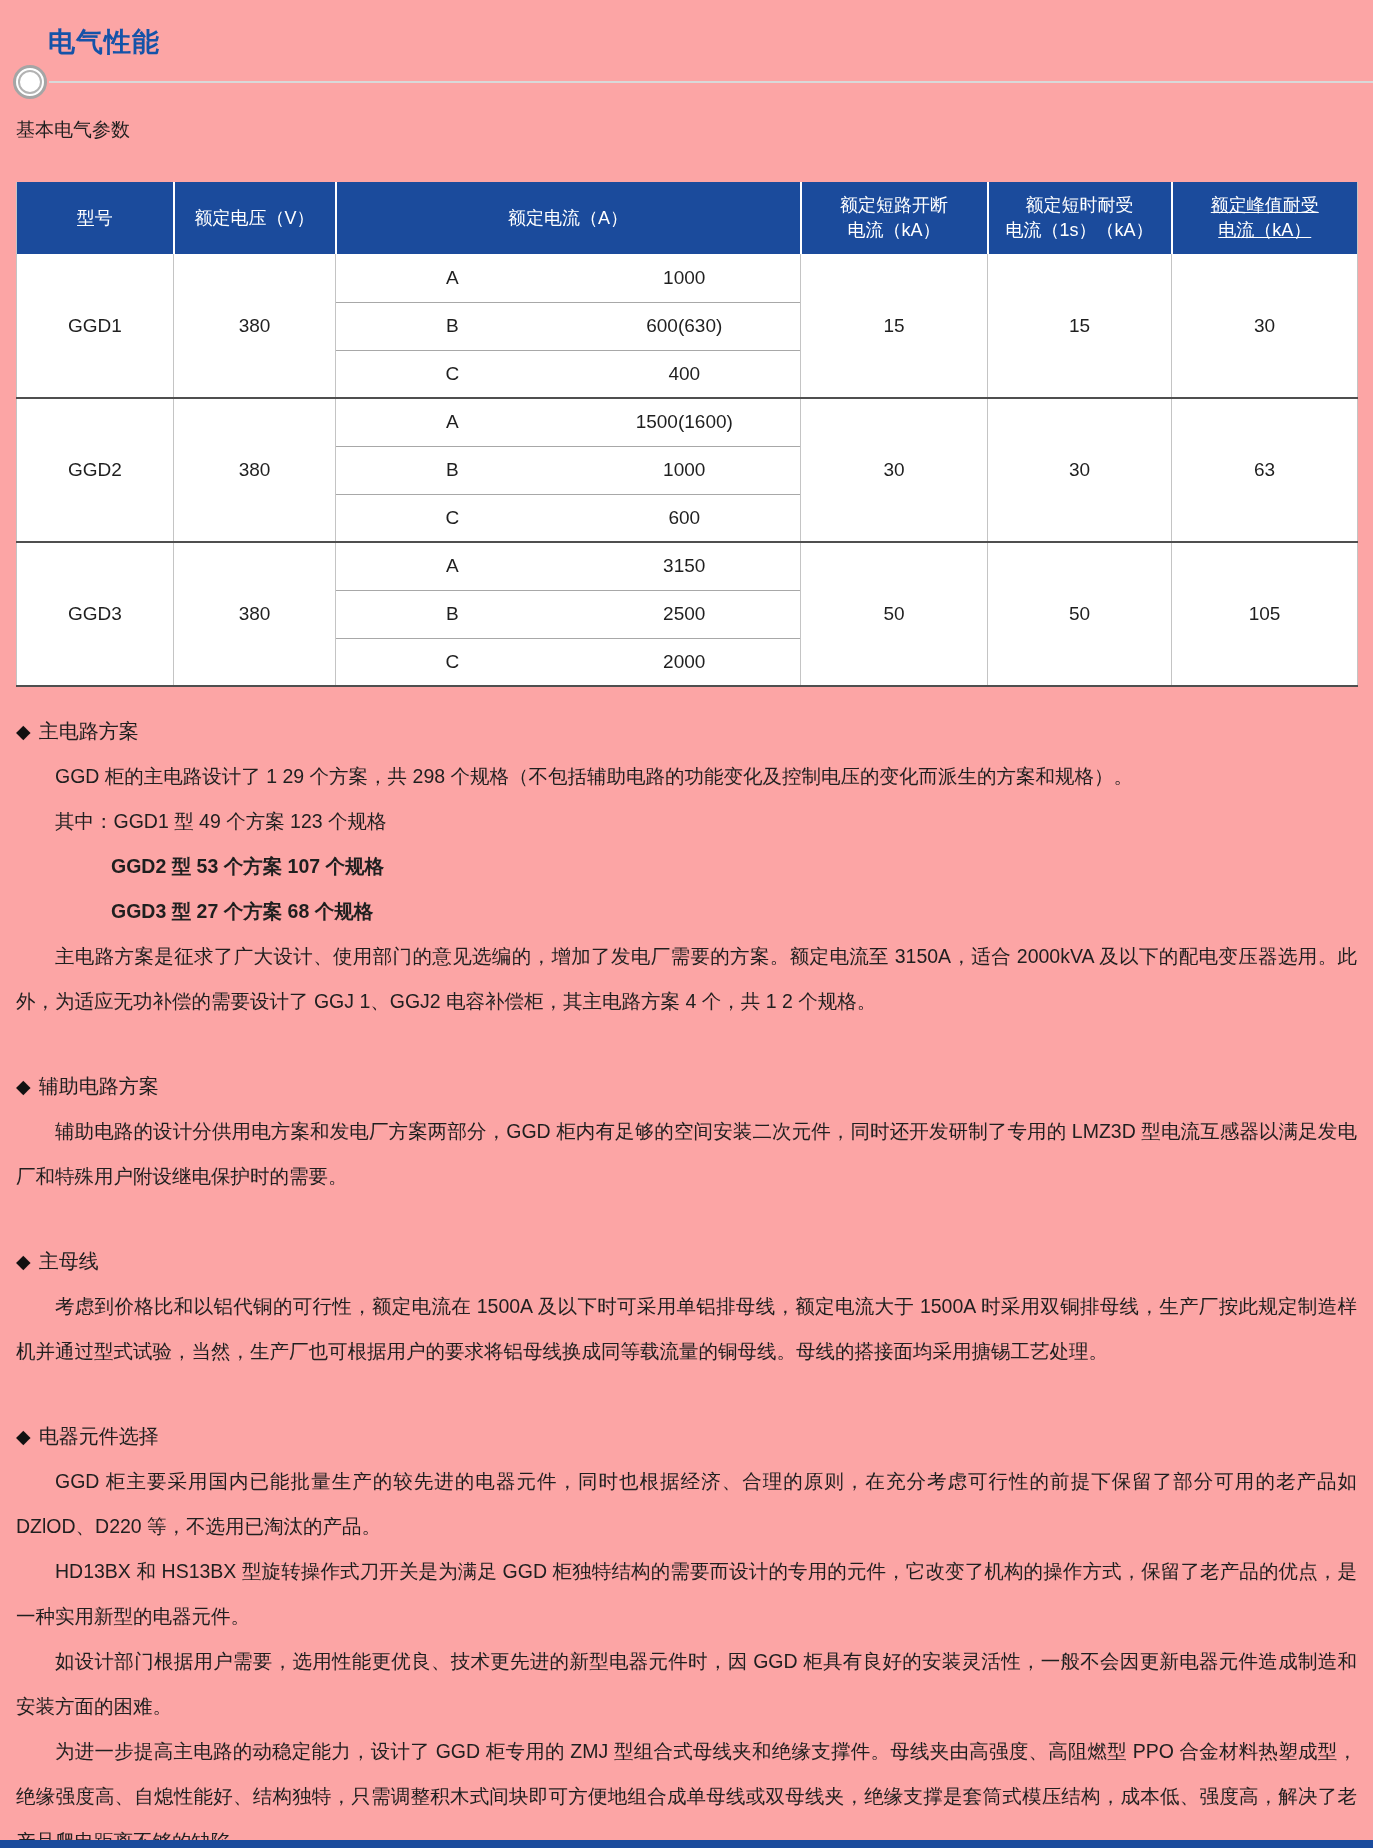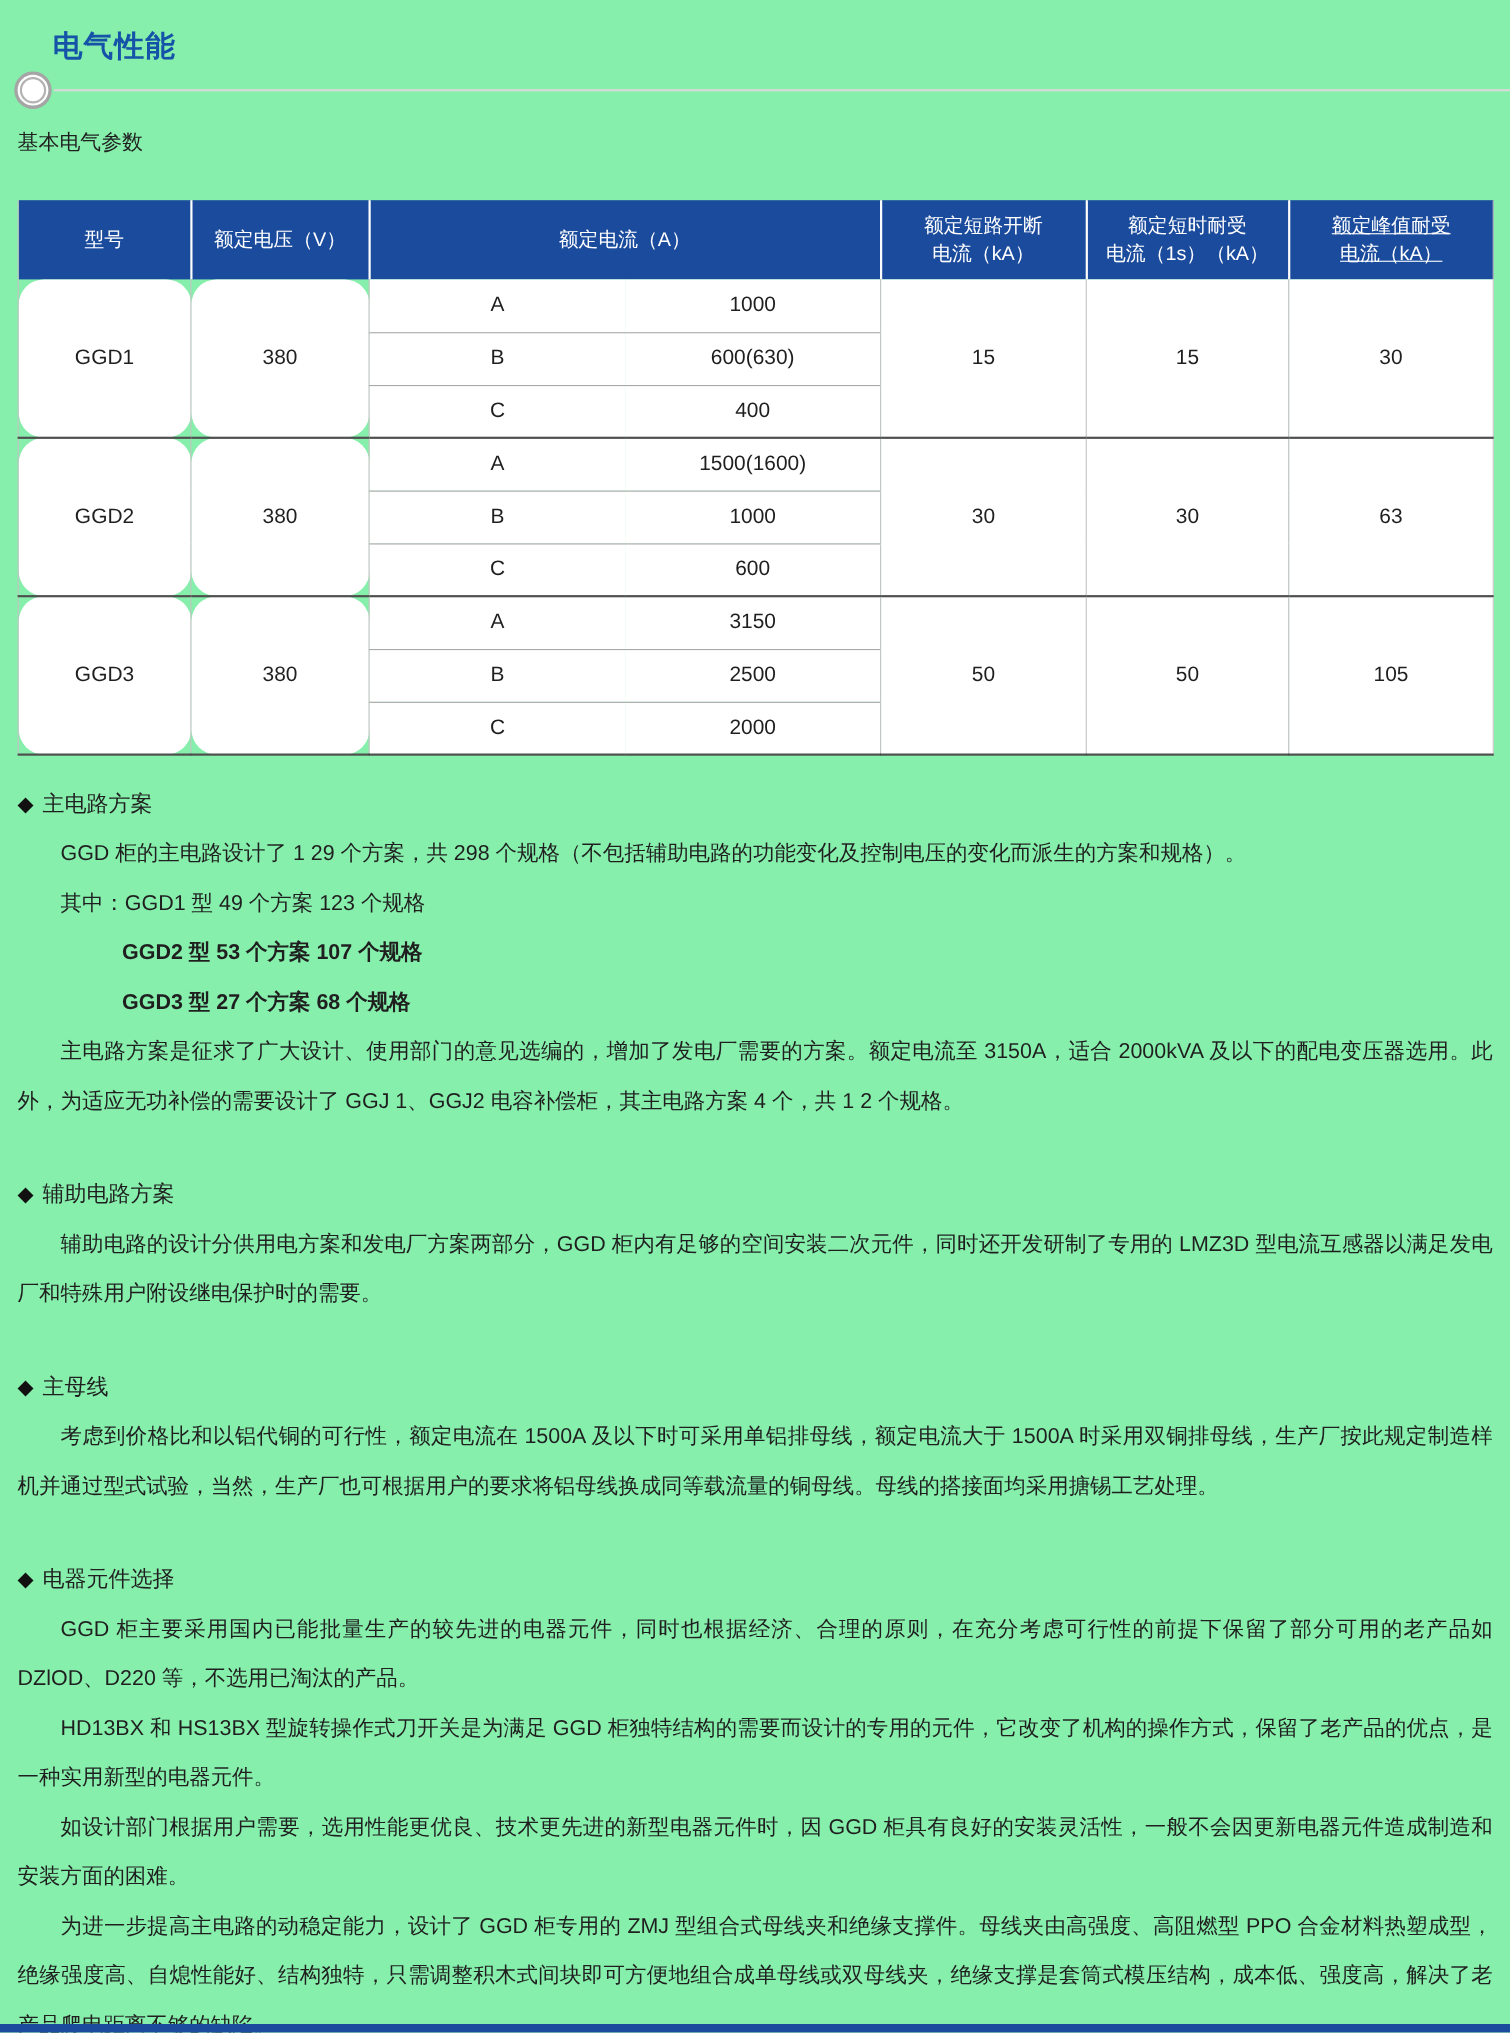--- a/index.html
+++ b/index.html
@@ -8,21 +8,21 @@
     --c-footer:#1b4b9c;
     --c-text:#1f1f1f;
     --c-row-alt:#efeff0;
     --c-border-light:#a8a8a8;
     --c-border-col:#c4c4c4;
     --c-border-heavy:#4f4f4f;
   }
   *{box-sizing:border-box;margin:0;padding:0;}
   html,body{background:#fff;}
   body{font-family:"Liberation Sans","DejaVu Sans",sans-serif;color:var(--c-text);}
-  .page{position:relative;width:1373px;height:1848px;background:#86efac;overflow:hidden;}
+  .page{position:relative;width:1373px;height:1848px;background:#fca5a5;overflow:hidden;}
 
   
   .page-header{padding-top:26px;}
   .page-title{font-size:27px;font-weight:700;color:var(--c-title);margin-left:48px;letter-spacing:1px;line-height:32px;}
   .rule{display:flex;align-items:center;margin-top:4px;padding-left:13px;height:40px;}
   .ring{flex:0 0 auto;width:34px;height:34px;border:3px solid #a5a5a5;border-radius:50%;background:#fff;display:flex;align-items:center;justify-content:center;}
   .ring::after{content:"";width:20px;height:20px;border:2px solid #b3b3b3;border-radius:50%;}
   .rule-line{flex:1 1 auto;height:2px;background:#d9d9d9;margin-left:2px;}
 
   .subtitle{margin:16px 0 0 16px;font-size:19px;line-height:24px;}
@@ -30,21 +30,21 @@
   
   table.params{width:1341px;margin:40px 0 0 16px;border-collapse:collapse;table-layout:fixed;
     border-left:1px solid var(--c-border-col);border-right:1px solid var(--c-border-col);
     border-bottom:2px solid var(--c-border-heavy);}
   table.params th{background:var(--c-thead);color:#fff;font-size:18px;font-weight:400;
     height:72px;text-align:center;vertical-align:middle;white-space:pre-line;line-height:25px;
     border-right:2px solid #fff;}
   table.params th:last-child{border-right:none;text-decoration:underline;}
   table.params td{font-size:19px;height:48px;text-align:center;vertical-align:middle;background:#fff;}
   td.cell-alt{background:var(--c-row-alt);}
-  td.col-model,td.col-voltage{border-right:1px solid var(--c-border-col);border-radius:23px;}
+  td.col-model,td.col-voltage{border-right:1px solid var(--c-border-col);}
   td.col-value{border-right:1px solid var(--c-border-col);}
   td.col-kv1,td.col-kv2{border-right:1px solid var(--c-border-col);}
   tr.sub-row td{border-top:1px solid var(--c-border-light);}
   tr.group-start td{border-top:2px solid var(--c-border-heavy);}
   tr.first-group td{border-top:none;}
 
   
   .sections{width:1341px;margin:0 16px;}
   .section{margin-top:40px;}
   .section:first-child{margin-top:22px;}

